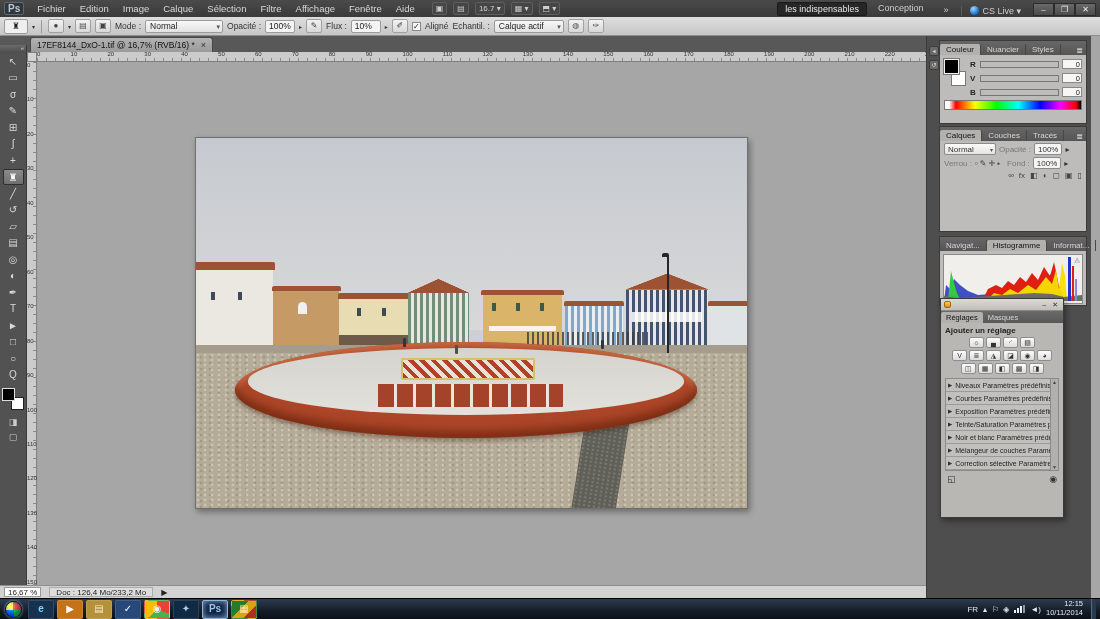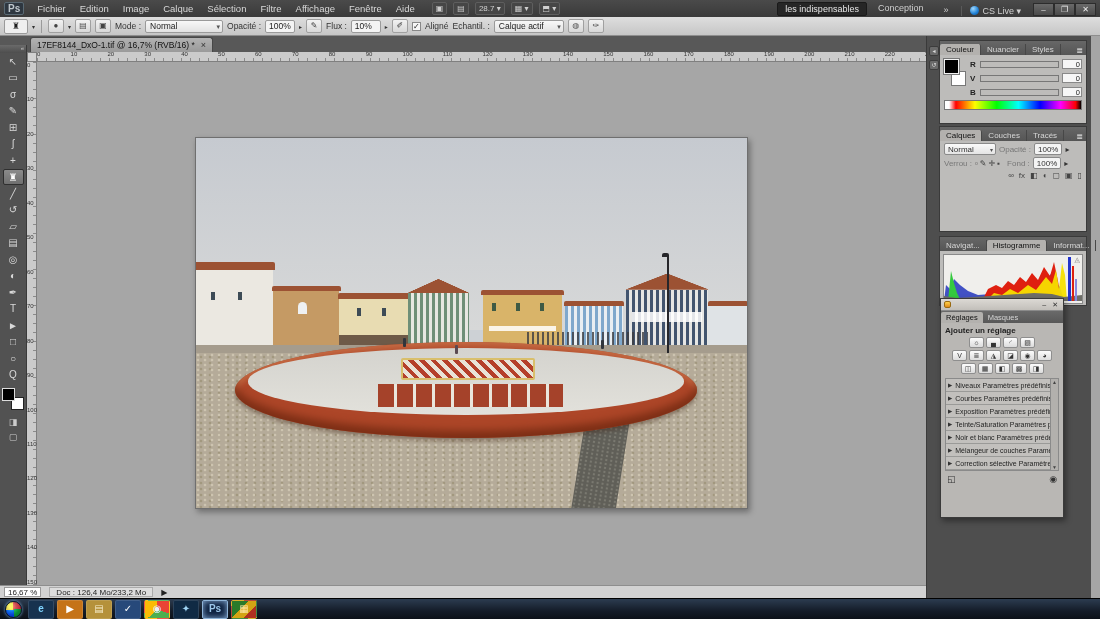--- a/index.html
+++ b/index.html
@@ -242,21 +242,21 @@
         <span class="menu-item">Sélection</span>
         <span class="menu-item">Filtre</span>
         <span class="menu-item">Affichage</span>
         <span class="menu-item">Fenêtre</span>
         <span class="menu-item">Aide</span>
       </div>
     <div class="appbar-icons">
 
     <span class="appbar-btn">▣</span>
         <span class="appbar-btn">▤</span>
-        <span class="appbar-btn">28.7 ▾</span>
+        <span class="appbar-btn">16.7 ▾</span>
         <span class="appbar-btn">▦ ▾</span>
         <span class="appbar-btn">⬒ ▾</span>
       </div>
     <div class="wsp">
       <div style="display:flex;gap:4px">
 
       <span class="wsp-btn active">les indispensables</span>
           <span class="wsp-btn">Conception</span>
         </div>
       <span class="wsp-btn">»</span>
@@ -668,15 +668,36 @@
         <div class="task-icon" style="background: rgb(16, 42, 68); color: rgb(159, 212, 244);">
           <span class="glyph">✦</span>
         </div>
         <div class="task-icon active" style="background: rgb(14, 34, 64); color: rgb(156, 198, 232);">
           <span class="glyph">Ps</span>
         </div>
         <div class="task-icon" style="background: linear-gradient(135deg, rgb(42, 122, 42) 0px, rgb(42, 122, 42) 40%, rgb(212, 164, 20) 40%, rgb(212, 164, 20) 70%, rgb(176, 48, 32) 70%); color: rgb(255, 233, 168);">
           <span class="glyph">▦</span>
         </div>
       </div>
+    <div class="tray">
+      <span>FR</span>
+      <span class="tray-ico">▴</span>
+      <span style="display:flex;gap:4px">
+
+      <span class="tray-ico">⚐</span>
+          <span class="tray-ico">◈</span>
+        </span>
+      <span class="net">
+          <i style="height:3px"></i>
+          <i style="height:5px"></i>
+          <i style="height:7px"></i>
+          <i style="height:8px;background:#8a97a6"></i>
+        </span>
+      <span class="tray-ico">◄)</span>
+      <span class="clock">
+        <div>12:15</div>
+        <div>10/11/2014</div>
+      </span>
+      <span class="show-desktop"></span>
+    </div>
   </div>
 
 </div>
 
 </body></html>

